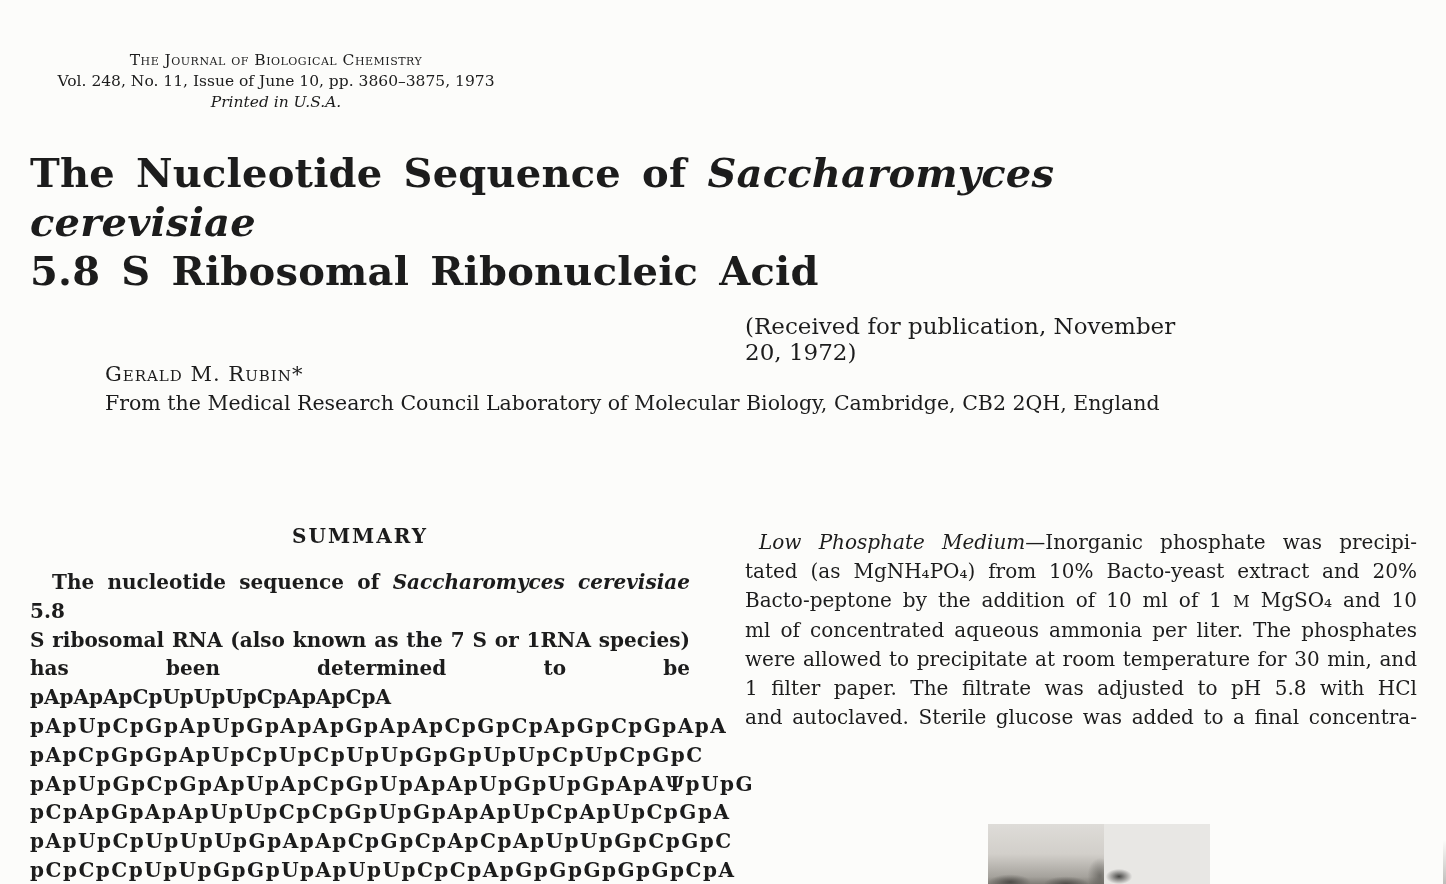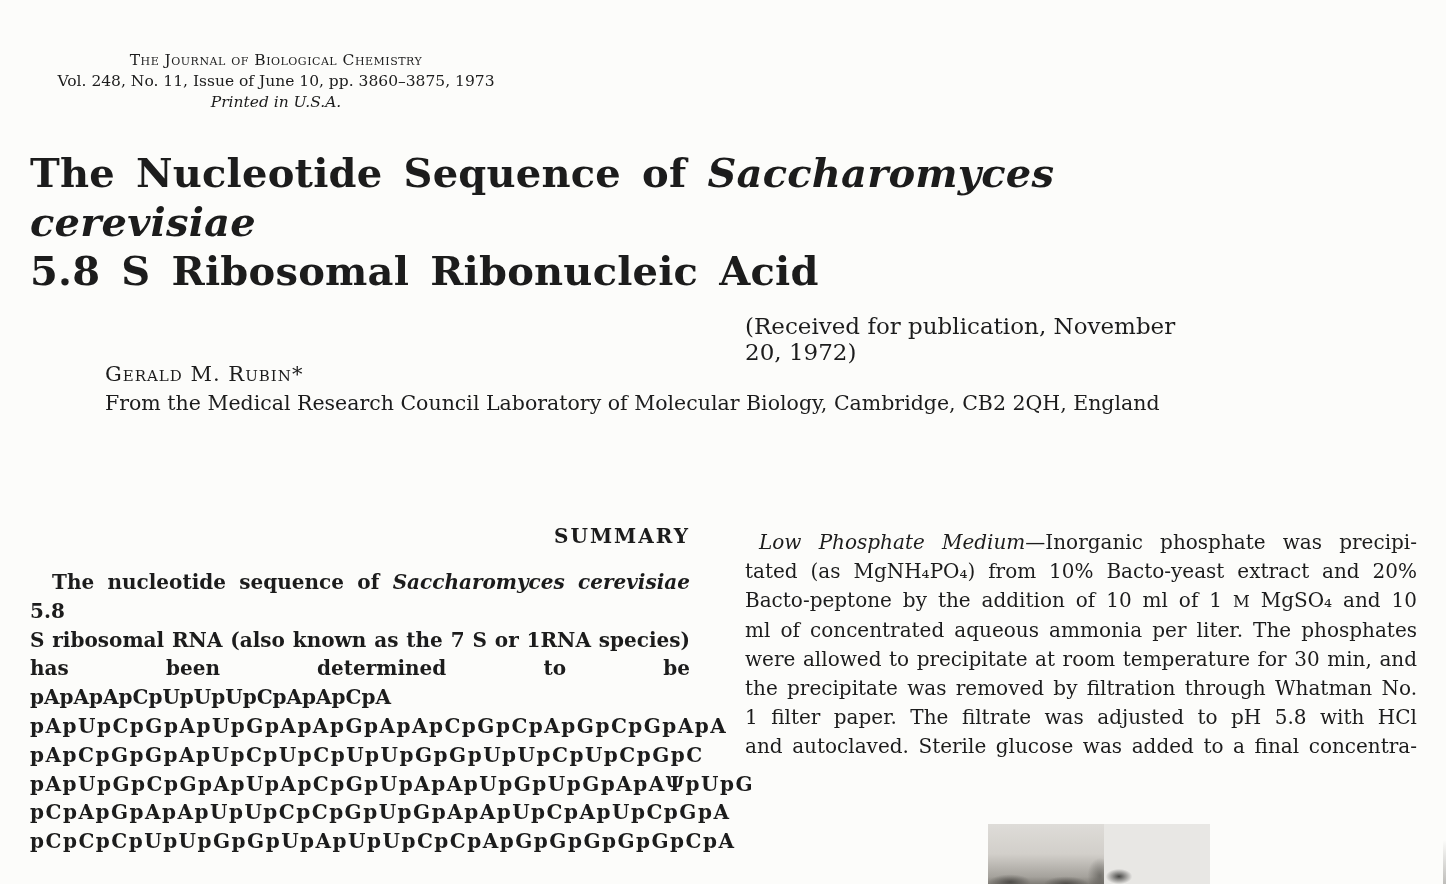--- a/index.html
+++ b/index.html
@@ -53,21 +53,21 @@
   .affiliation {
     left: 105px; top: 391px; width: 1300px;
     font-size: 20.5px;
   }
 
   
   .col-left  { left: 30px;  top: 524px; width: 660px; }
   .col-right { left: 745px; top: 528px; width: 672px; }
 
   .summary-heading {
-    text-align: right;
+    text-align: center;
     font-size: 20px;
     font-weight: 700;
     letter-spacing: 2px;
     margin-bottom: 20px;
   }
   .body-line {
     font-size: 20px;
     line-height: 28.8px;
     white-space: normal;
   }
@@ -133,31 +133,31 @@
 
 <div class="abs col-left bold-par">
   <div class="summary-heading">SUMMARY</div>
   <div class="body-line just indent1"><span>The nucleotide sequence of</span> <span class="it">Saccharomyces cerevisiae</span> <span>5.8</span></div>
   <div class="body-line just">S ribosomal RNA (also known as the 7 S or 1RNA species)</div>
   <div class="body-line just">has been determined to be pApApApCpUpUpUpCpApApCpA</div>
   <div class="seq-line">pApUpCpGpApUpGpApApGpApApCpGpCpApGpCpGpApA</div>
   <div class="seq-line">pApCpGpGpApUpCpUpCpUpUpGpGpUpUpCpUpCpGpC</div>
   <div class="seq-line">pApUpGpCpGpApUpApCpGpUpApApUpGpUpGpApAΨpUpG</div>
   <div class="seq-line">pCpApGpApApUpUpCpCpGpUpGpApApUpCpApUpCpGpA</div>
+  <div class="seq-line">pApUpCpUpUpUpGpApApCpGpCpApCpApUpUpGpCpGpC</div>
   <div class="seq-line">pCpCpCpUpUpGpGpUpApUpUpCpCpApGpGpGpGpGpCpA</div>
 
 </div>
 
 <div class="abs col-right">
   <div class="body-line just indent2"><span class="it">Low Phosphate Medium</span><span>—Inorganic phosphate was precipi-</span></div>
   <div class="body-line just">tated (as MgNH₄PO₄) from 10% Bacto-yeast extract and 20%</div>
   <div class="body-line just"><span>Bacto-peptone by the addition of 10 ml of 1</span> <span class="smallcap-m">M</span> <span>MgSO₄ and 10</span></div>
   <div class="body-line just">ml of concentrated aqueous ammonia per liter.  The phosphates</div>
   <div class="body-line just">were allowed to precipitate at room temperature for 30 min, and</div>
-  <div class="body-line just">the precipitate was removed by filtration through Whatman No.</div>
   <div class="body-line just">1 filter paper.  The filtrate was adjusted to pH 5.8 with HCl</div>
   <div class="body-line just">and autoclaved.  Sterile glucose was added to a final concentra-</div>
 </div>
 
 <div class="abs gel">
   <div class="gel-left"></div>
   <div class="gel-spot"></div>
 </div>
 
 <div class="abs scan-edge"></div>

